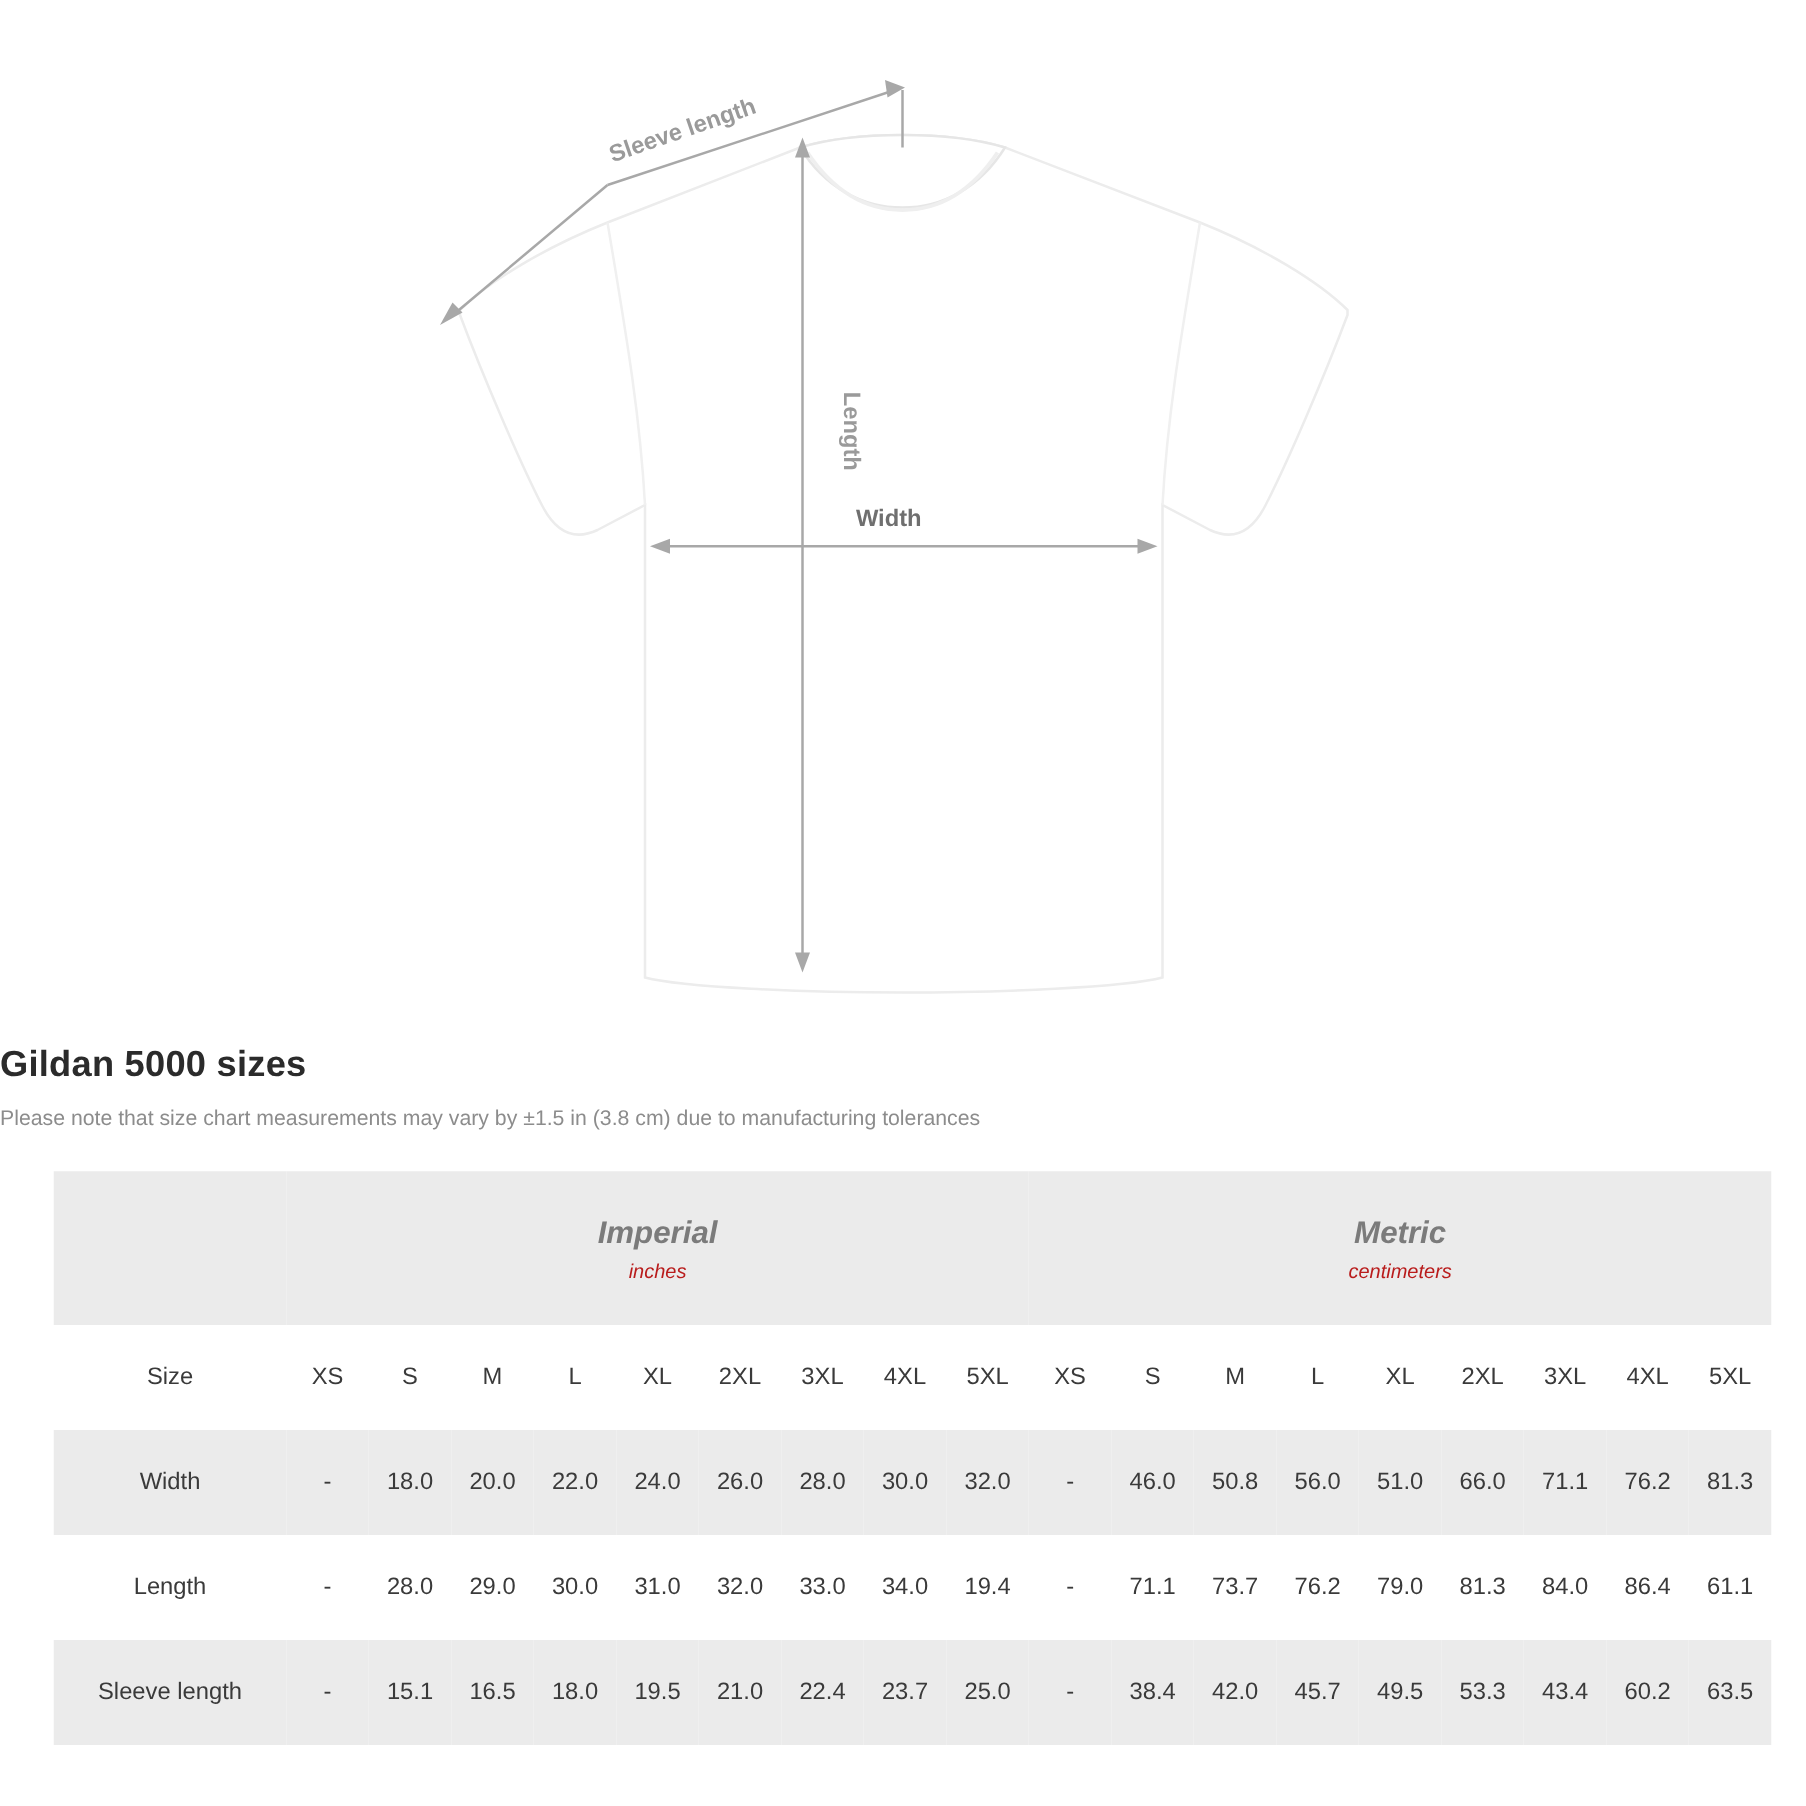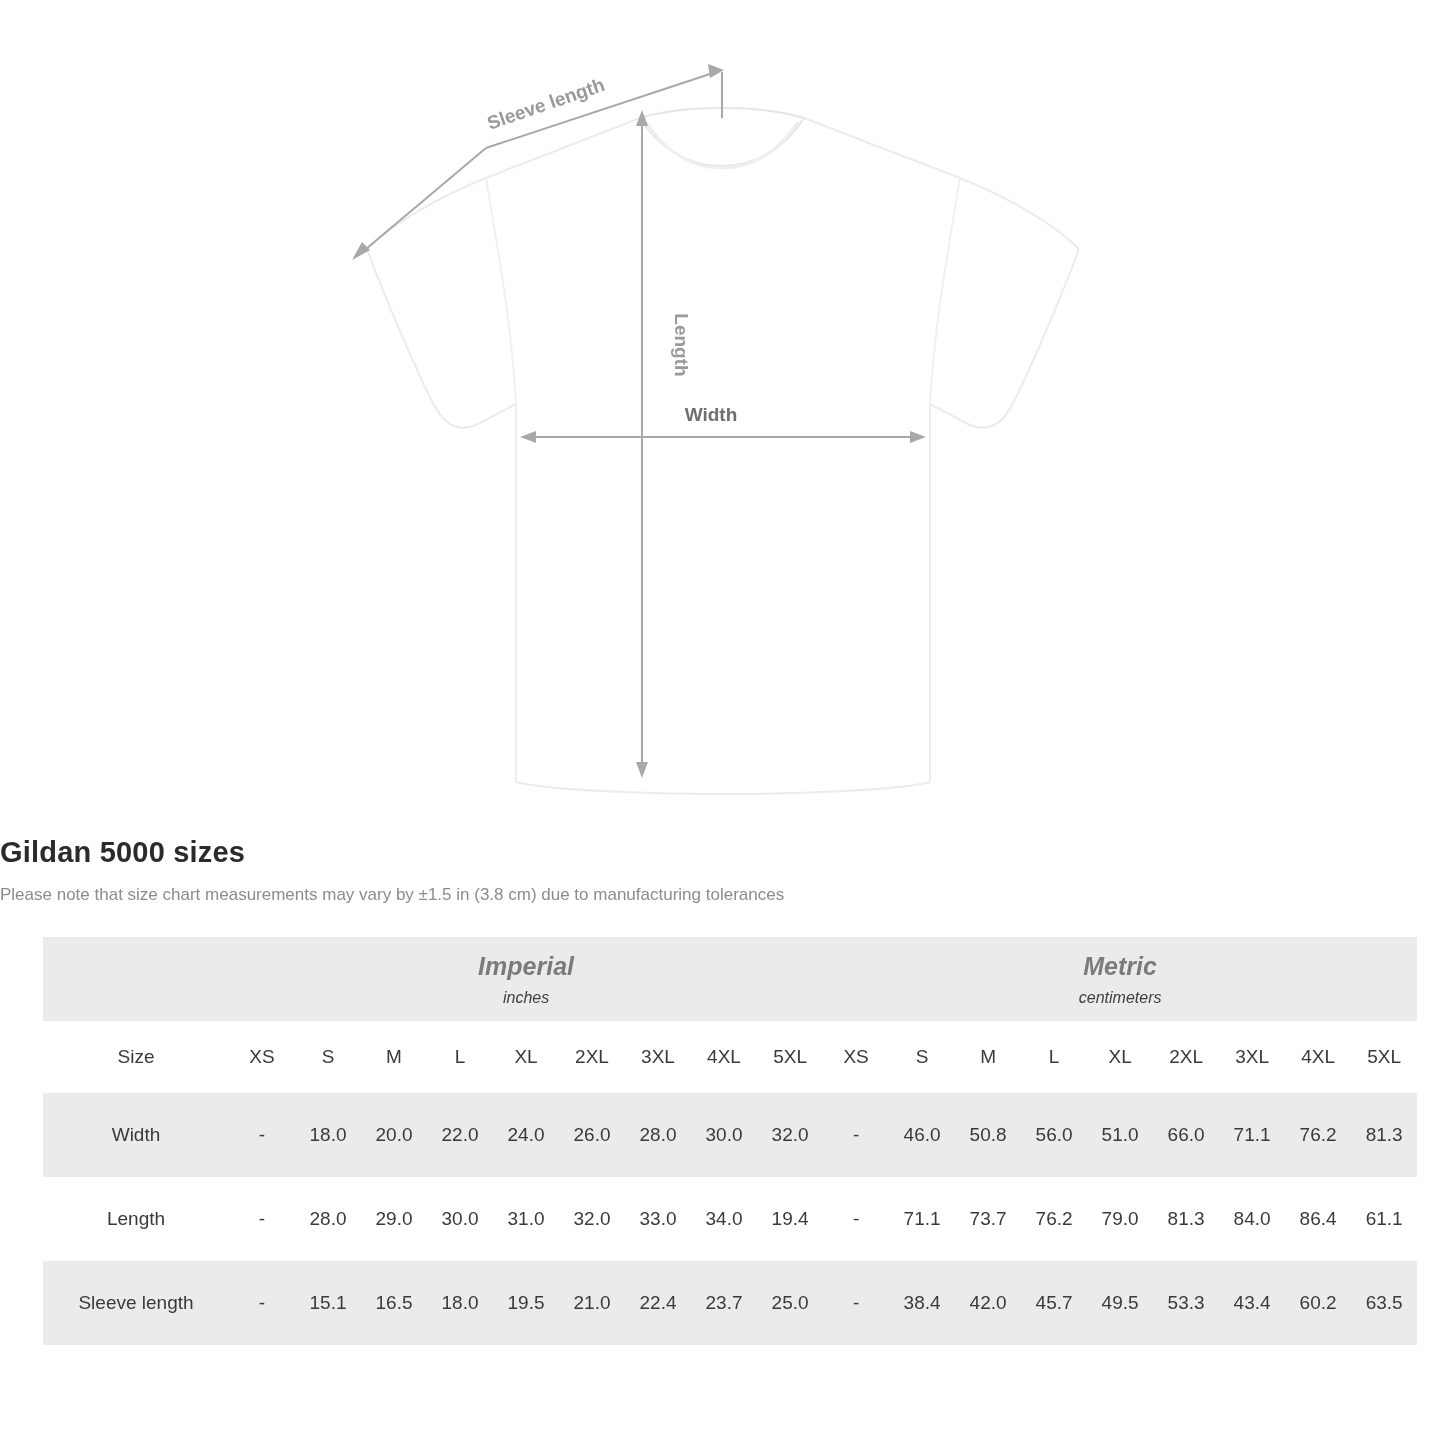--- a/index.html
+++ b/index.html
@@ -56,37 +56,37 @@
     table-layout: fixed;
   }
   table.size-table td, table.size-table th {
     text-align: center;
     vertical-align: middle;
     font-weight: normal;
     padding: 0;
   }
   .unit-row td {
     background: #ebebeb;
-    height: 84px;
+    height: 123px;
   }
   .unit-main {
     font-size: 25px;
     font-style: italic;
     font-weight: bold;
     color: #7b7b7b;
     line-height: 1.2;
   }
   .unit-sub {
     font-size: 16px;
     font-style: italic;
-    color: #404040;
+    color: #b91c1c;
     margin-top: 8px;
   }
   .head-row td {
-    height: 72px;
+    height: 84px;
     background: #ffffff;
     font-size: 19px;
     font-weight: bold;
     color: #3a3a3a;
   }
   .head-row td.rowlabel {
     font-size: 19px;
   }
   .data-row td {
     height: 84px;

